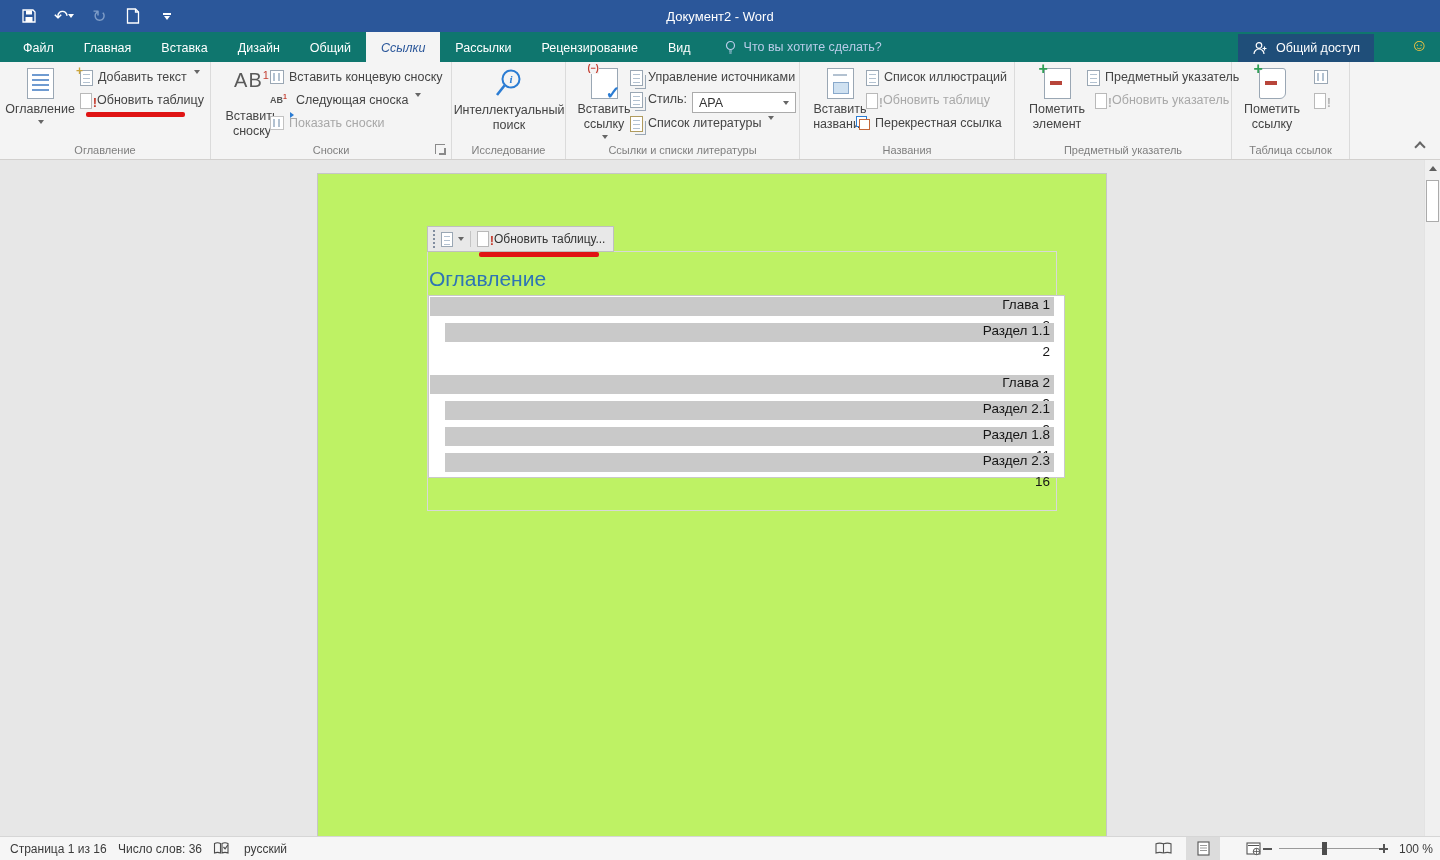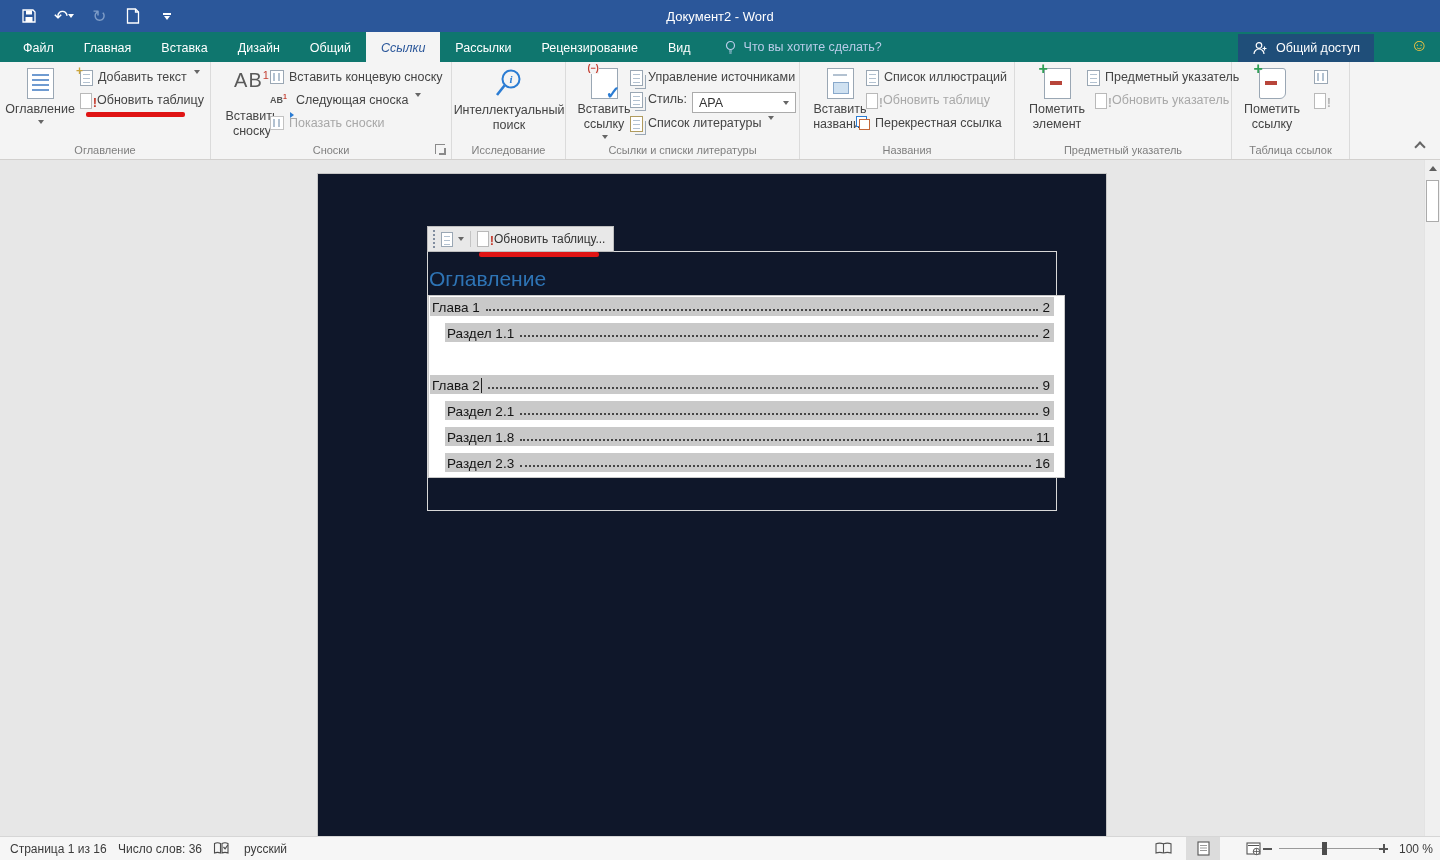--- a/index.html
+++ b/index.html
@@ -79,30 +79,30 @@
   .dlg-launcher { position:absolute; right:6px; bottom:5px; width:10px; height:10px; border-left:1px solid #8a8a8a; border-top:1px solid #8a8a8a; }
   .dlg-launcher::after { content:""; position:absolute; right:-1px; bottom:-1px; width:5px; height:5px; border-right:2px solid #8a8a8a; border-bottom:2px solid #8a8a8a; }
   .chev-up { position:absolute; right:16px; bottom:8px; width:8px; height:8px; border-left:2px solid #666; border-top:2px solid #666; transform:rotate(45deg); }
   .style-select { display:flex; align-items:center; justify-content:space-between; width:104px; height:21px; background:#fff; border:1px solid #ababab; padding:0 6px; font-size:12.5px; color:#333; }
 
   
   .marker { position:absolute; background:#e01414; border-radius:2px; }
 
   
   .docarea { position:absolute; top:160px; left:0; right:0; bottom:24px; background:#e7e7e7; overflow:hidden; }
-  .page { position:absolute; left:317px; top:13px; width:790px; height:680px; background:#0f172a; border:1px solid #c6c6c6; }
+  .page { position:absolute; left:317px; top:13px; width:790px; height:680px; background:#bef264; border:1px solid #c6c6c6; }
   .cc-box { position:absolute; left:109px; top:77px; width:630px; height:260px; border:1px solid #d8d8d8; }
   .cc-tab { position:absolute; left:109px; top:52px; height:26px; background:#e8e8e8; border:1px solid #bfbfbf; display:flex; align-items:center; gap:6px; padding:0 8px 0 5px; }
   .drag-dots { display:flex; flex-direction:column; gap:2px; }
   .drag-dots i { width:2px; height:2px; background:#5f6f87; border-radius:50%; }
   .cc-divider { width:1px; height:16px; background:#c4c4c4; }
   .cc-btn { display:flex; align-items:center; gap:5px; font-size:12px; color:#333; }
   .toc-heading { position:absolute; left:111px; top:93px; font-size:21px; color:#2e74b5; font-weight:400; }
   .toc-select { position:absolute; left:110px; top:121px; width:637px; height:183px; border:1px solid #c9c9c9; background:#fff; }
-  .toc-row { position:absolute; left:1px; height:19px; background:#c9c9c9; display:flex; align-items:flex-end; font-size:13.5px; color:#151515; padding:0 4px 1px 2px; width:624px; }
+  .toc-row { position:absolute; left:1px; height:19px; background:#c9c9c9; display:flex; align-items:flex-end; font-size:13.5px; color:#151515; padding:0 4px 1px 2px; width:624px;flex-direction:column; }
   .toc-row.lvl2 { left:16px; width:609px; }
   .lead { flex:1; border-bottom:2px dotted #454545; margin:0 4px 4px 6px; }
   .tcursor { display:inline-block; width:1.5px; height:15px; background:#222; margin-left:1px; vertical-align:-2px; }
 
   
   .vscroll { position:absolute; right:0; top:160px; bottom:24px; width:16px; background:#f0f0f0; border-left:1px solid #e3e3e3; }
   .sb-up { position:absolute; top:0; left:0; right:0; height:17px; display:flex; align-items:center; justify-content:center; }
   .sb-up i { width:0; height:0; border-left:4px solid transparent; border-right:4px solid transparent; border-bottom:5px solid #5f5f5f; }
   .sb-thumb { position:absolute; top:20px; left:1px; width:13px; height:42px; background:#fff; border:1px solid #ababab; }
 

